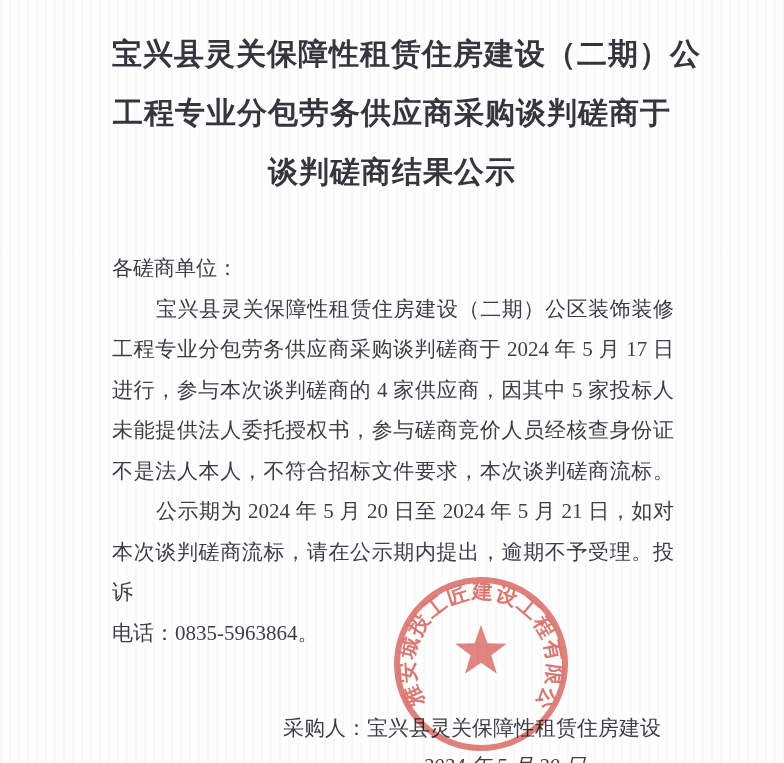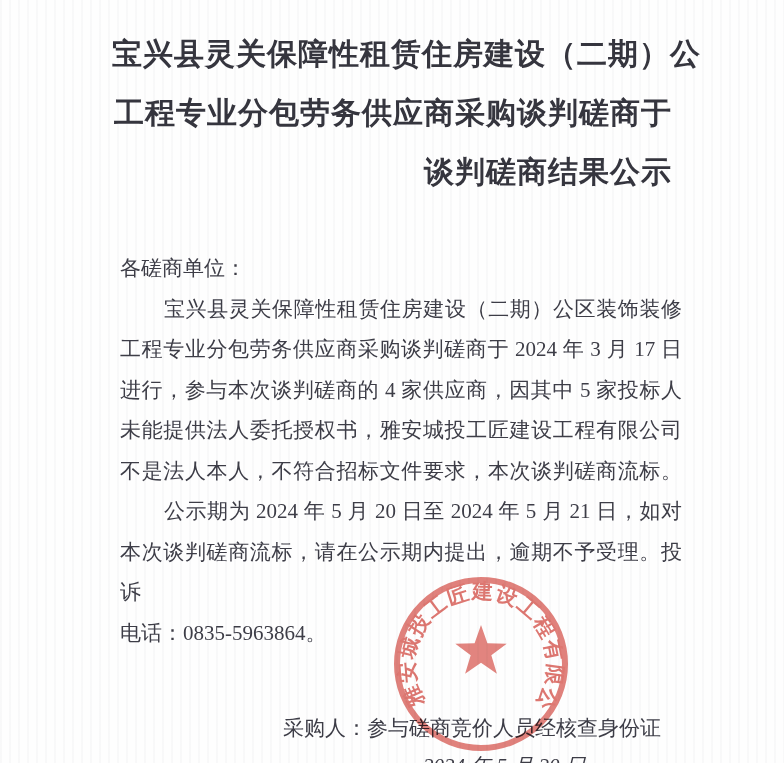--- a/index.html
+++ b/index.html
@@ -15,36 +15,35 @@
     background:#fefefe;
     
     background-image:repeating-linear-gradient(
       90deg,
       rgba(90,95,110,0.035) 0px, rgba(90,95,110,0.035) 2px,
       rgba(0,0,0,0) 2px, rgba(0,0,0,0) 9px);
     box-sizing:border-box;
     padding:24px 112px 0 112px;
   }
   .title-block{
-    text-align:right;
+    text-align:center;
     color:#35353e;
     font-weight:700;
     font-size:30px;
     letter-spacing:1px;
   }
   .title-line{
     line-height:59px;
     white-space:nowrap;
   }
   .body-block{
     margin-top:47px;
     width:562px;
     color:#3d3d47;
     font-size:21px;
-    margin-left:8px;
   }
   .b-line{
     line-height:40.5px;
     white-space:nowrap;
   }
   .b-line.justify{
     white-space:normal;
     text-align:justify;
     text-align-last:justify;
   }
@@ -91,31 +90,31 @@
 
   <div class="title-block">
     <div class="title-line">宝兴县灵关保障性租赁住房建设（二期）公</div>
     <div class="title-line">工程专业分包劳务供应商采购谈判磋商于</div>
     <div class="title-line">谈判磋商结果公示</div>
   </div>
 
   <div class="body-block">
     <div class="b-line">各磋商单位：</div>
     <div class="b-line justify indent">宝兴县灵关保障性租赁住房建设（二期）公区装饰装修</div>
-    <div class="b-line justify">工程专业分包劳务供应商采购谈判磋商于 2024 年 3 月 17 日</div>
+    <div class="b-line justify">工程专业分包劳务供应商采购谈判磋商于 2024 年 5 月 17 日</div>
     <div class="b-line justify">进行，参与本次谈判磋商的 4 家供应商，因其中 5 家投标人</div>
-    <div class="b-line justify">未能提供法人委托授权书，雅安城投工匠建设工程有限公司</div>
+    <div class="b-line justify">未能提供法人委托授权书，参与磋商竞价人员经核查身份证</div>
     <div class="b-line justify">不是法人本人，不符合招标文件要求，本次谈判磋商流标。</div>
     <div class="b-line justify indent">公示期为 2024 年 5 月 20 日至 2024 年 5 月 21 日，如对</div>
     <div class="b-line justify">本次谈判磋商流标，请在公示期内提出，逾期不予受理。投诉</div>
     <div class="b-line">电话：0835-5963864。</div>
   </div>
 
   <div class="footer-block">
-    <div class="purchaser-line">采购人：参与磋商竞价人员经核查身份证</div>
+    <div class="purchaser-line">采购人：宝兴县灵关保障性租赁住房建设</div>
     <div class="date-line">2024 年 5 月 20 日</div>
   </div>
 
   <div class="seal">
     <svg viewBox="0 0 192 192" xmlns="http://www.w3.org/2000/svg">
       <defs>
         <path id="sealArc" d="M 40.2,134.5 A 67,67 0 1 1 151.8,134.5" fill="none"></path>
       </defs>
       <circle cx="96" cy="96" r="84" fill="none" stroke="#d95f58" stroke-width="6" opacity="0.92"></circle>
       <polygon points="96,57 102.4,75.3 121.7,75.7 106.3,87.3 111.9,105.8 96,94.8 80.1,105.8 85.7,87.3 70.3,75.7 89.6,75.3" fill="#d95f58" opacity="0.9"></polygon>

